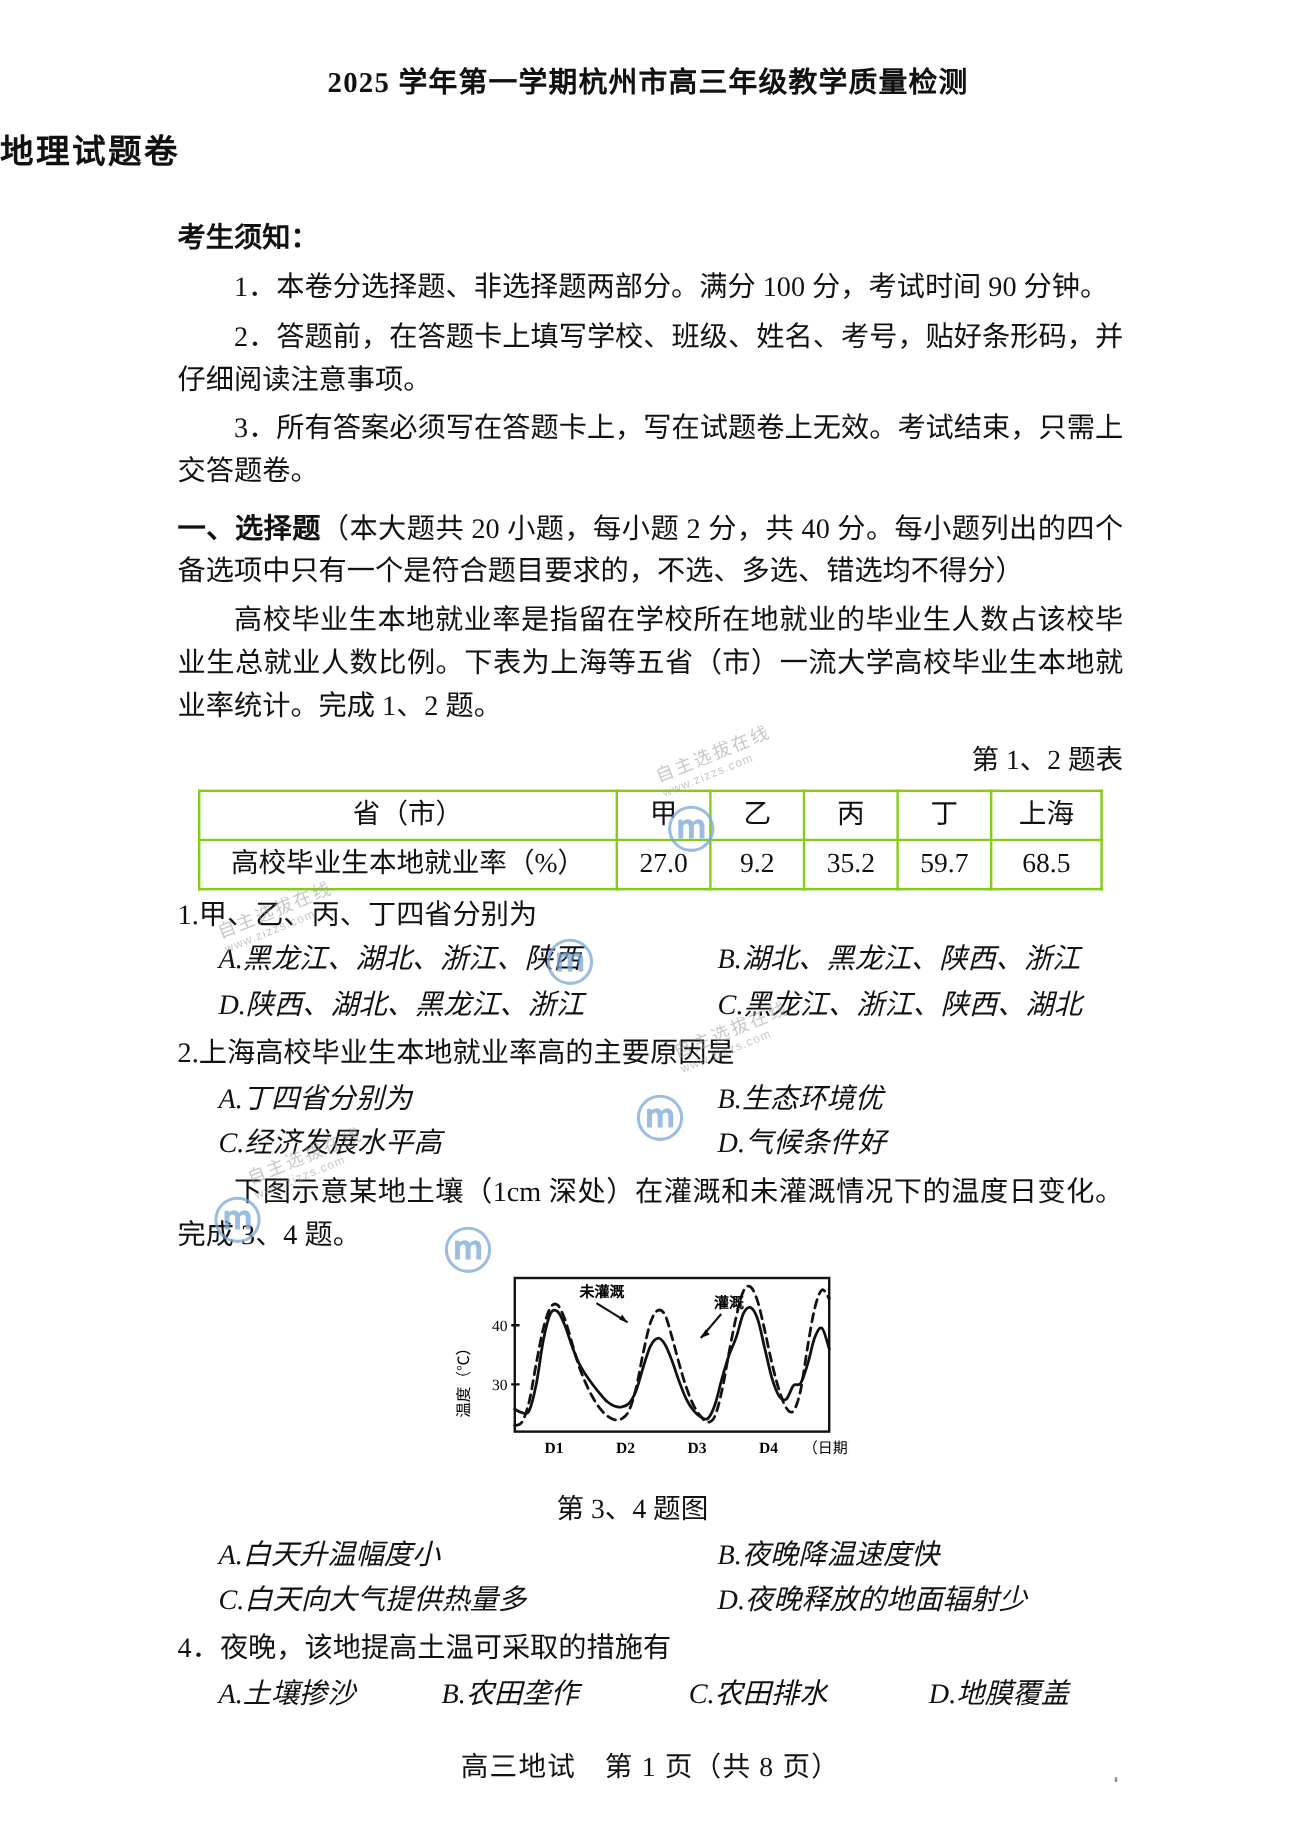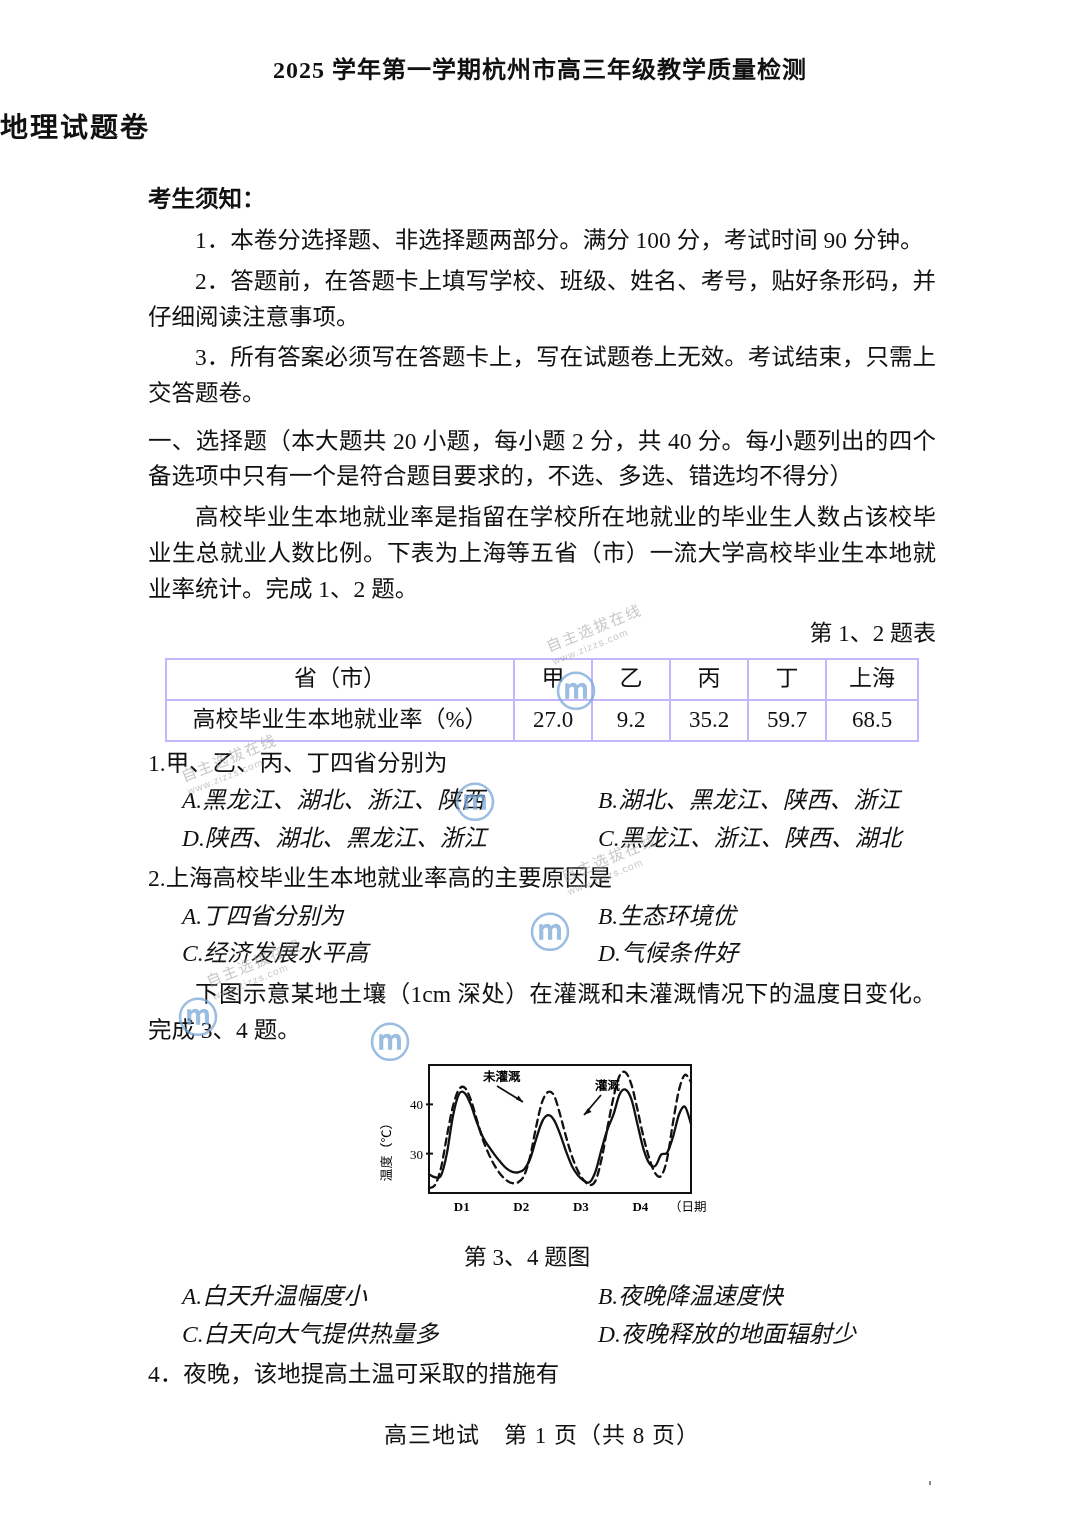--- a/index.html
+++ b/index.html
@@ -49,40 +49,40 @@
     margin-top:38px;
     font-size:23.5px;
   }
   .para{
     margin-top:5px;
     text-align:justify;
     text-justify:inter-ideograph;
   }
   .indent2{ text-indent:2em; }
   .sec-head{ margin-top:12px; }
-  .sec-head .bold{ font-weight:normal;margin-top:43px; }
+  .sec-head .bold{ font-weight:bold;margin-top:43px; }
 
   
   .table-caption{
     text-align:right;
     font-size:23px;
     margin-top:10px;
     margin-left:-40px;
   }
   .tbl-wrap{
     display:flex;justify-content:center;
     margin-top:6px;
   }
   table.data{
     border-collapse:collapse;
     font-size:23px;
     table-layout:fixed;
   }
   table.data th,table.data td{
-    border:2px solid #c4b5fd;
+    border:2px solid #84cc16;
     text-align:center;
     padding:5px 4px;
     font-weight:normal;
     line-height:1.25;
   }
   table.data .rowlabel{ width:330px; padding-left:8px; padding-right:8px;}
   table.data .valcol{ width:68px; }
   table.data .valcol-last{ width:82px; }
 
   
@@ -255,20 +255,26 @@
         <div class="opt">B.夜晚降温速度快</div>
       </div>
       <div class="opts opt-2col">
         <div class="opt">C.白天向大气提供热量多</div>
         <div class="opt">D.夜晚释放的地面辐射少</div>
       </div>
     </div>
 
     <div class="q">
       <div class="q-stem">4．夜晚，该地提高土温可采取的措施有</div>
+      <div class="opts opt-4col">
+        <div class="opt">A.土壤掺沙</div>
+        <div class="opt">B.农田垄作</div>
+        <div class="opt">C.农田排水</div>
+        <div class="opt">D.地膜覆盖</div>
+      </div>
     </div>
 
     <div class="footer">高三地试　第 1 页（共 8 页）</div>
   </div>
 
   <div class="wm" style="left:545px;top:560px;transform:rotate(-22deg);">
     <div class="wm-text wm-t1">自主选拔在线</div>
     <div class="wm-text wm-t2">www.zizzs.com</div>
   </div>
   <div class="wm wm-logo" style="left:556px;top:604px;">ⓜ</div>

